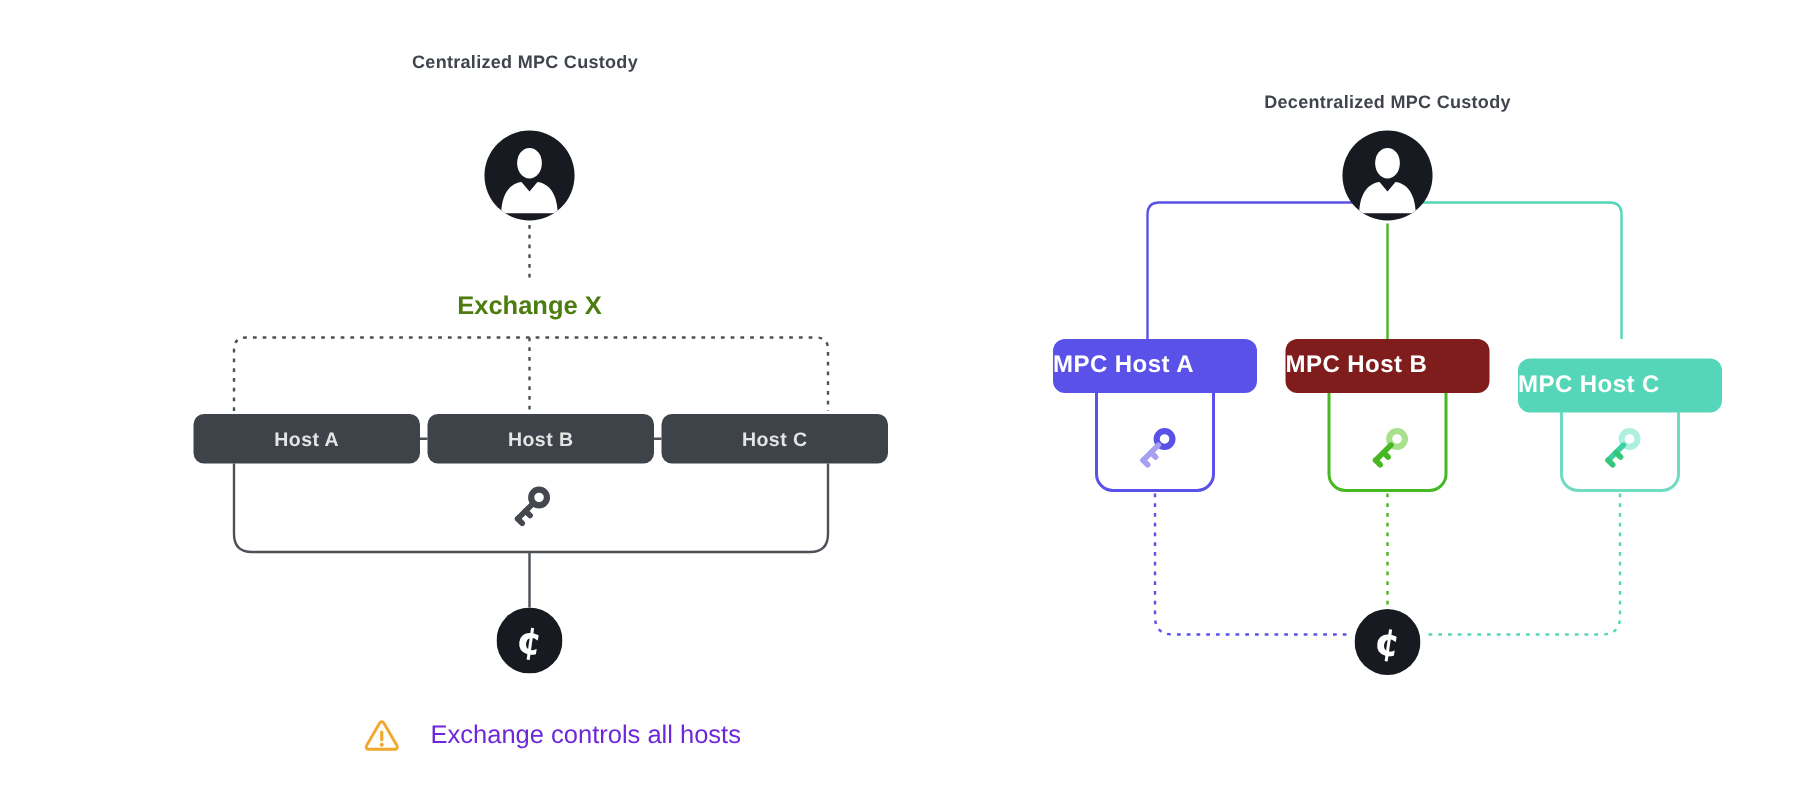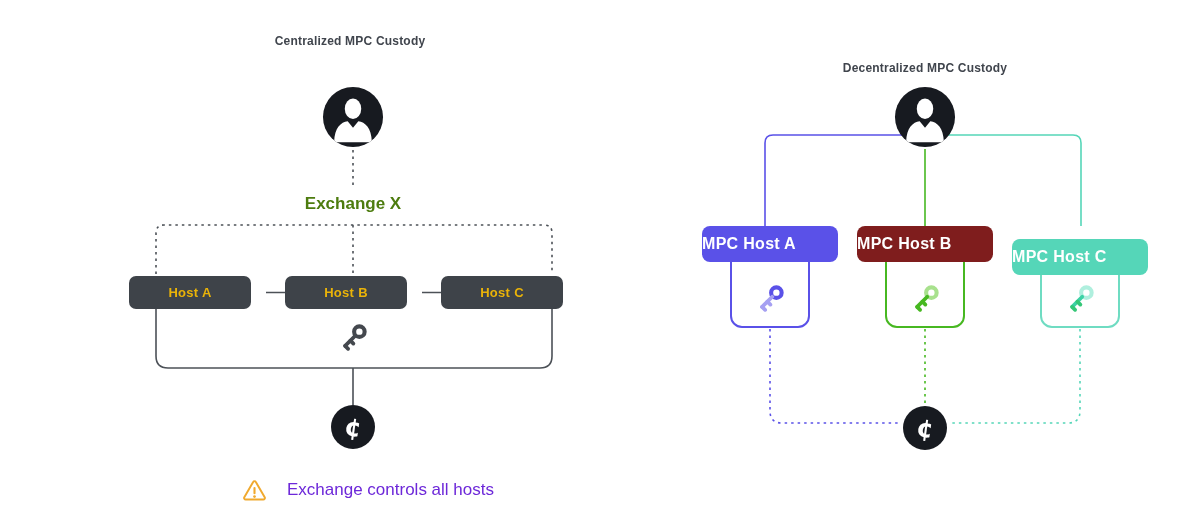--- a/index.html
+++ b/index.html
@@ -11,23 +11,23 @@
   svg{display:block;}
   .panel-title{
     width:400px;text-align:center;top:34px;
     font-size:12px;font-weight:bold;letter-spacing:.2px;color:#40454D;
   }
   .actor-label{
     width:400px;text-align:center;top:194px;left:153px;
     font-size:17px;font-weight:bold;color:#4d7c0f;
   }
   .host-box{
-    top:276px;width:122px;height:33px;border-radius:7px;background:#3E4349;
+    top:276px;width:151px;height:33px;border-radius:7px;background:#3E4349;
     display:flex;align-items:center;justify-content:center;
-    color:#eab308;font-size:13px;font-weight:bold;letter-spacing:.3px;
+    color:#e5e5e5;font-size:13px;font-weight:bold;letter-spacing:.3px;
   }
   .mpc-badge{
     top:226px;width:136px;height:36px;border-radius:8px;z-index:3;
     display:flex;align-items:center;justify-content:flex-start;
     color:#ffffff;font-size:16px;font-weight:bold;letter-spacing:.3px;
   }
   .key-card{
     top:244px;width:80px;height:84px;border-radius:12px;background:#ffffff;z-index:2;
     border:2px solid;box-sizing:border-box;
     display:flex;align-items:flex-end;justify-content:center;padding-bottom:9px;

